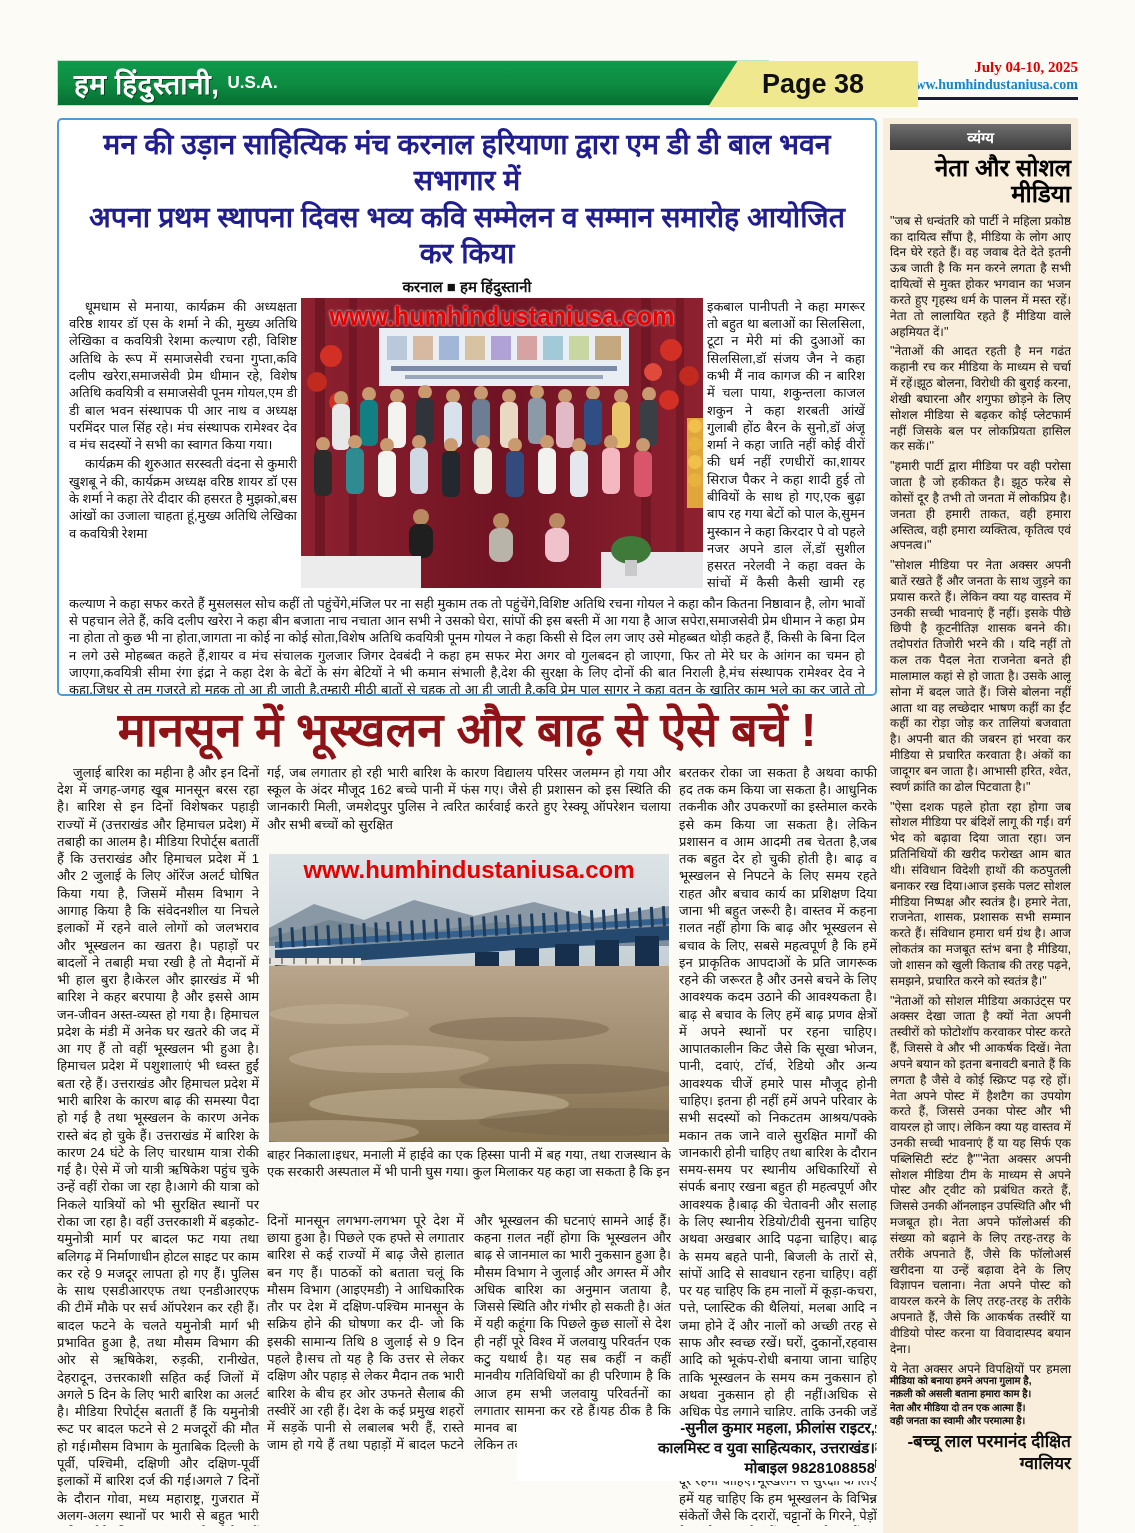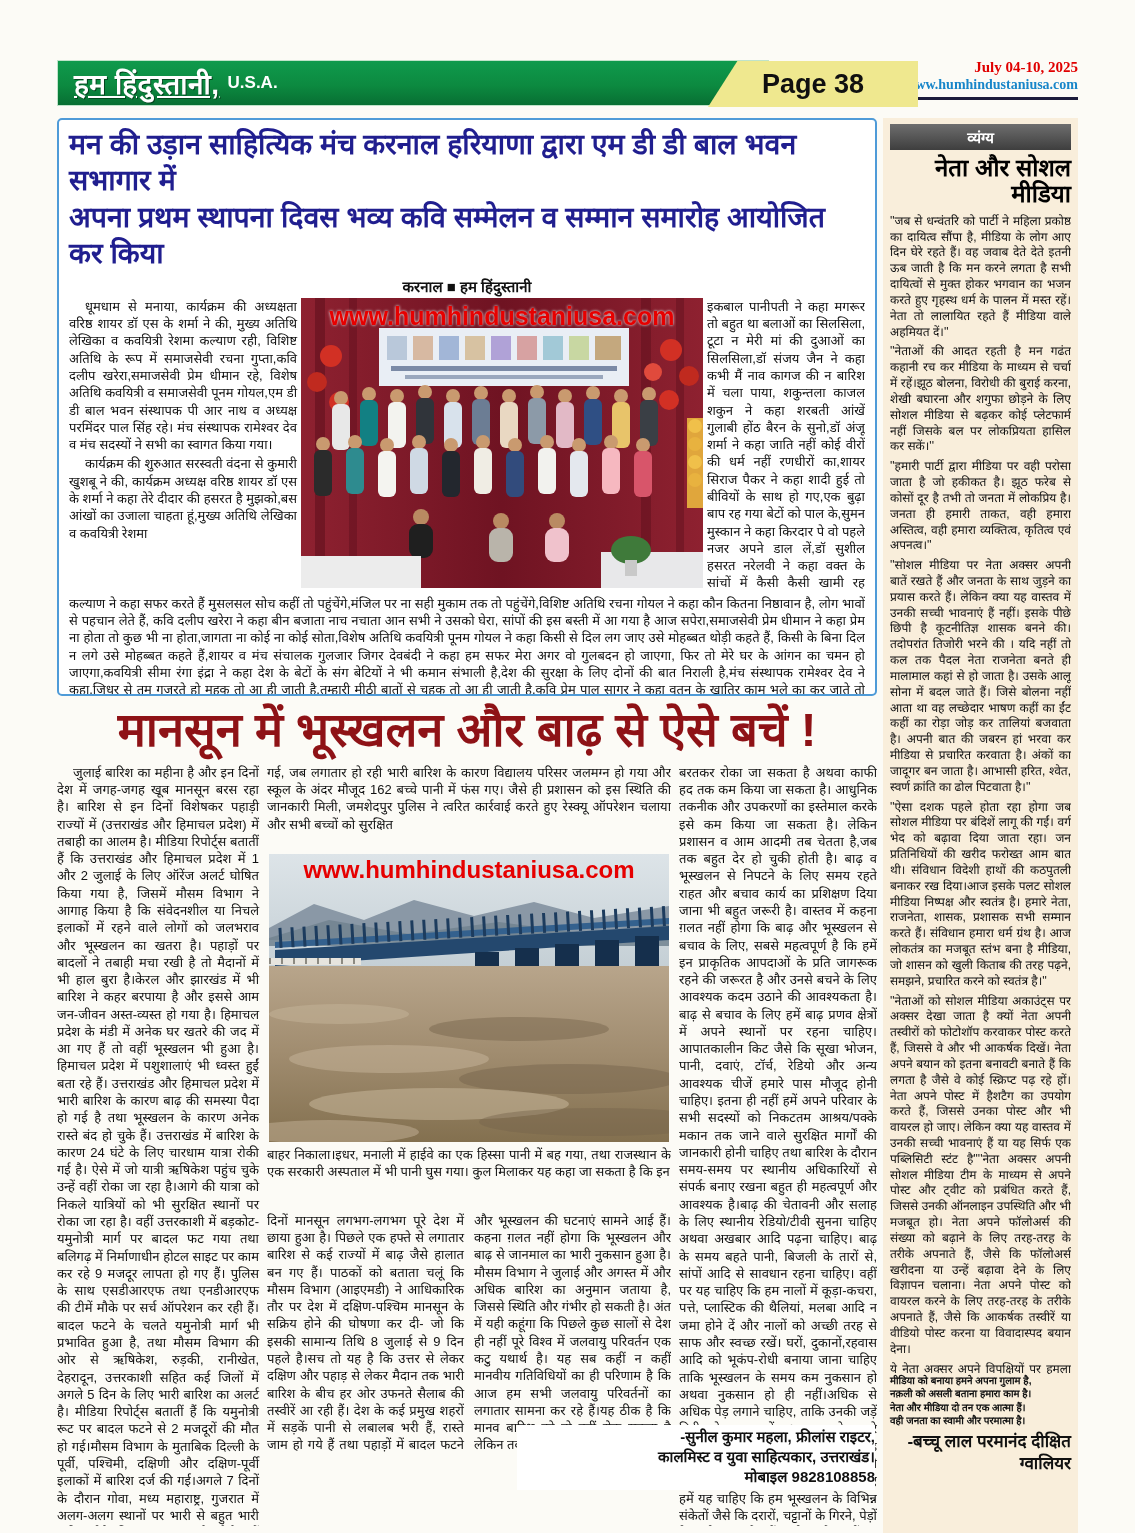--- a/index.html
+++ b/index.html
@@ -12,42 +12,42 @@
   .page{position:absolute;left:57px;top:56px;width:1021px;}
 
   
   .hdr{display:flex;align-items:flex-start;height:56px;}
   .masthead{
     position:relative;width:712px;height:46px;margin-top:4px;
     background:linear-gradient(180deg,#0f9a4c 0%,#0c8a40 55%,#086f33 100%);
     display:flex;align-items:center;padding-left:16px;box-sizing:border-box;
     border:1px solid #bfe3c9;
   }
-  .masthead .hi{color:#ffffff;font-weight:bold;font-size:28px;letter-spacing:.5px;text-shadow:1px 1px 0 #05451f;text-decoration:underline;}
+  .masthead .hi{color:#ffffff;font-weight:bold;font-size:28px;letter-spacing:.5px;text-shadow:1px 1px 0 #05451f;}
   .masthead .usa{color:#ffffff;font-weight:bold;font-size:17px;margin-left:8px;}
   .pagetab{
     position:absolute;right:-150px;top:0;height:46px;width:210px;
     background:#efe88f;clip-path:polygon(14% 0,100% 0,100% 100%,0 100%);
     display:flex;align-items:center;justify-content:center;
     font-weight:bold;font-size:27px;color:#101010;
   }
   .hdr-right{margin-left:auto;width:208px;text-align:right;padding-top:2px;
     border-bottom:3px solid #1c1c3c;padding-bottom:3px;font-family:Liberation Serif, serif;}
   .hdr-date{color:#e00000;font-weight:bold;font-size:15px;line-height:1.2;}
   .hdr-site{color:#1886c9;font-weight:bold;font-size:14px;line-height:1.25;}
 
   
   .main{display:flex;gap:6px;margin-top:6px;}
   .left-main{width:820px;flex:none;}
   .sidebar{flex:1;background:#f9eedb;padding:6px 7px 10px;box-sizing:border-box;height:1446px;overflow:hidden;}
 
   
   .a1{border:2px solid #4f9bd8;border-radius:5px;padding:6px 10px;background:#ffffff;
       height:578px;box-sizing:border-box;overflow:hidden;}
-  .a1-head{color:#201e8f;font-weight:bold;text-align:left;font-size:28.5px;line-height:1.28;}
+  .a1-head{color:#201e8f;font-weight:bold;text-align:center;font-size:28.5px;line-height:1.28;}
   .a1-by{font-weight:bold;text-align:center;font-size:15px;margin:4px 0 2px;}
   .a1-row{display:flex;gap:4px;height:292px;overflow:hidden;}
   .a1-colL{width:228px;flex:none;}
   .a1-colR{flex:1;}
   .bodytxt{font-size:13px;line-height:1.33;text-align:justify;}
   .bodytxt p{margin:0 0 2px;}
   .indent{text-indent:16px;}
   .a1-photo{width:402px;flex:none;position:relative;height:290px;background:#70111d;overflow:hidden;}
   .wm{position:absolute;top:4px;left:0;right:0;text-align:center;color:#e60000;
       font-weight:bold;font-size:25px;text-shadow:0 0 3px #ffffff;}
@@ -58,21 +58,21 @@
   .a2-head{color:#8e1216;font-weight:bold;text-align:center;font-size:47px;line-height:1.1;margin:2px 0 8px;}
   .a2-cols{display:flex;gap:8px;height:762px;overflow:hidden;}
   .a2-c1{width:202px;flex:none;}
   .a2-mid{width:404px;flex:none;}
   .a2-c4{flex:1;}
   .a2-mid-top{height:86px;overflow:hidden;margin-bottom:4px;}
   .a2-photo{width:400px;height:288px;position:relative;background:#9b8465;overflow:hidden;margin:0 auto;}
   .wm2{position:absolute;top:2px;left:0;right:0;text-align:center;color:#e60000;font-weight:bold;font-size:24px;}
   .a2-mid-wide{margin-top:4px;height:64px;overflow:hidden;}
   .a2-mid-cols{margin-top:2px;columns:2;column-gap:10px;height:306px;overflow:hidden;}
-  .a2-sig{position:absolute;right:2px;bottom:36px;width:352px;text-align:right;
+  .a2-sig{position:absolute;right:2px;bottom:45px;width:352px;text-align:right;
           background:#ffffff;font-weight:bold;font-size:15px;line-height:1.35;padding:2px 0 2px 6px;}
 
   
   .sb-tag{background:linear-gradient(180deg,#6e6e6e,#3e3e3e);color:#ffffff;font-weight:bold;
           text-align:center;font-size:15px;padding:3px 0;margin-bottom:5px;}
   .sb-title{font-weight:bold;text-align:right;font-size:24px;line-height:1.1;margin-bottom:6px;color:#000;}
   .sb-paras{height:1160px;overflow:hidden;}
   .sb-paras p{font-size:12px;line-height:1.32;text-align:justify;margin:0 0 4px;}
   .sb-verse{font-weight:bold;font-size:10px;line-height:1.35;}
   .sb-sig{font-weight:bold;font-size:17px;text-align:right;margin-top:3px;line-height:1.3;}

